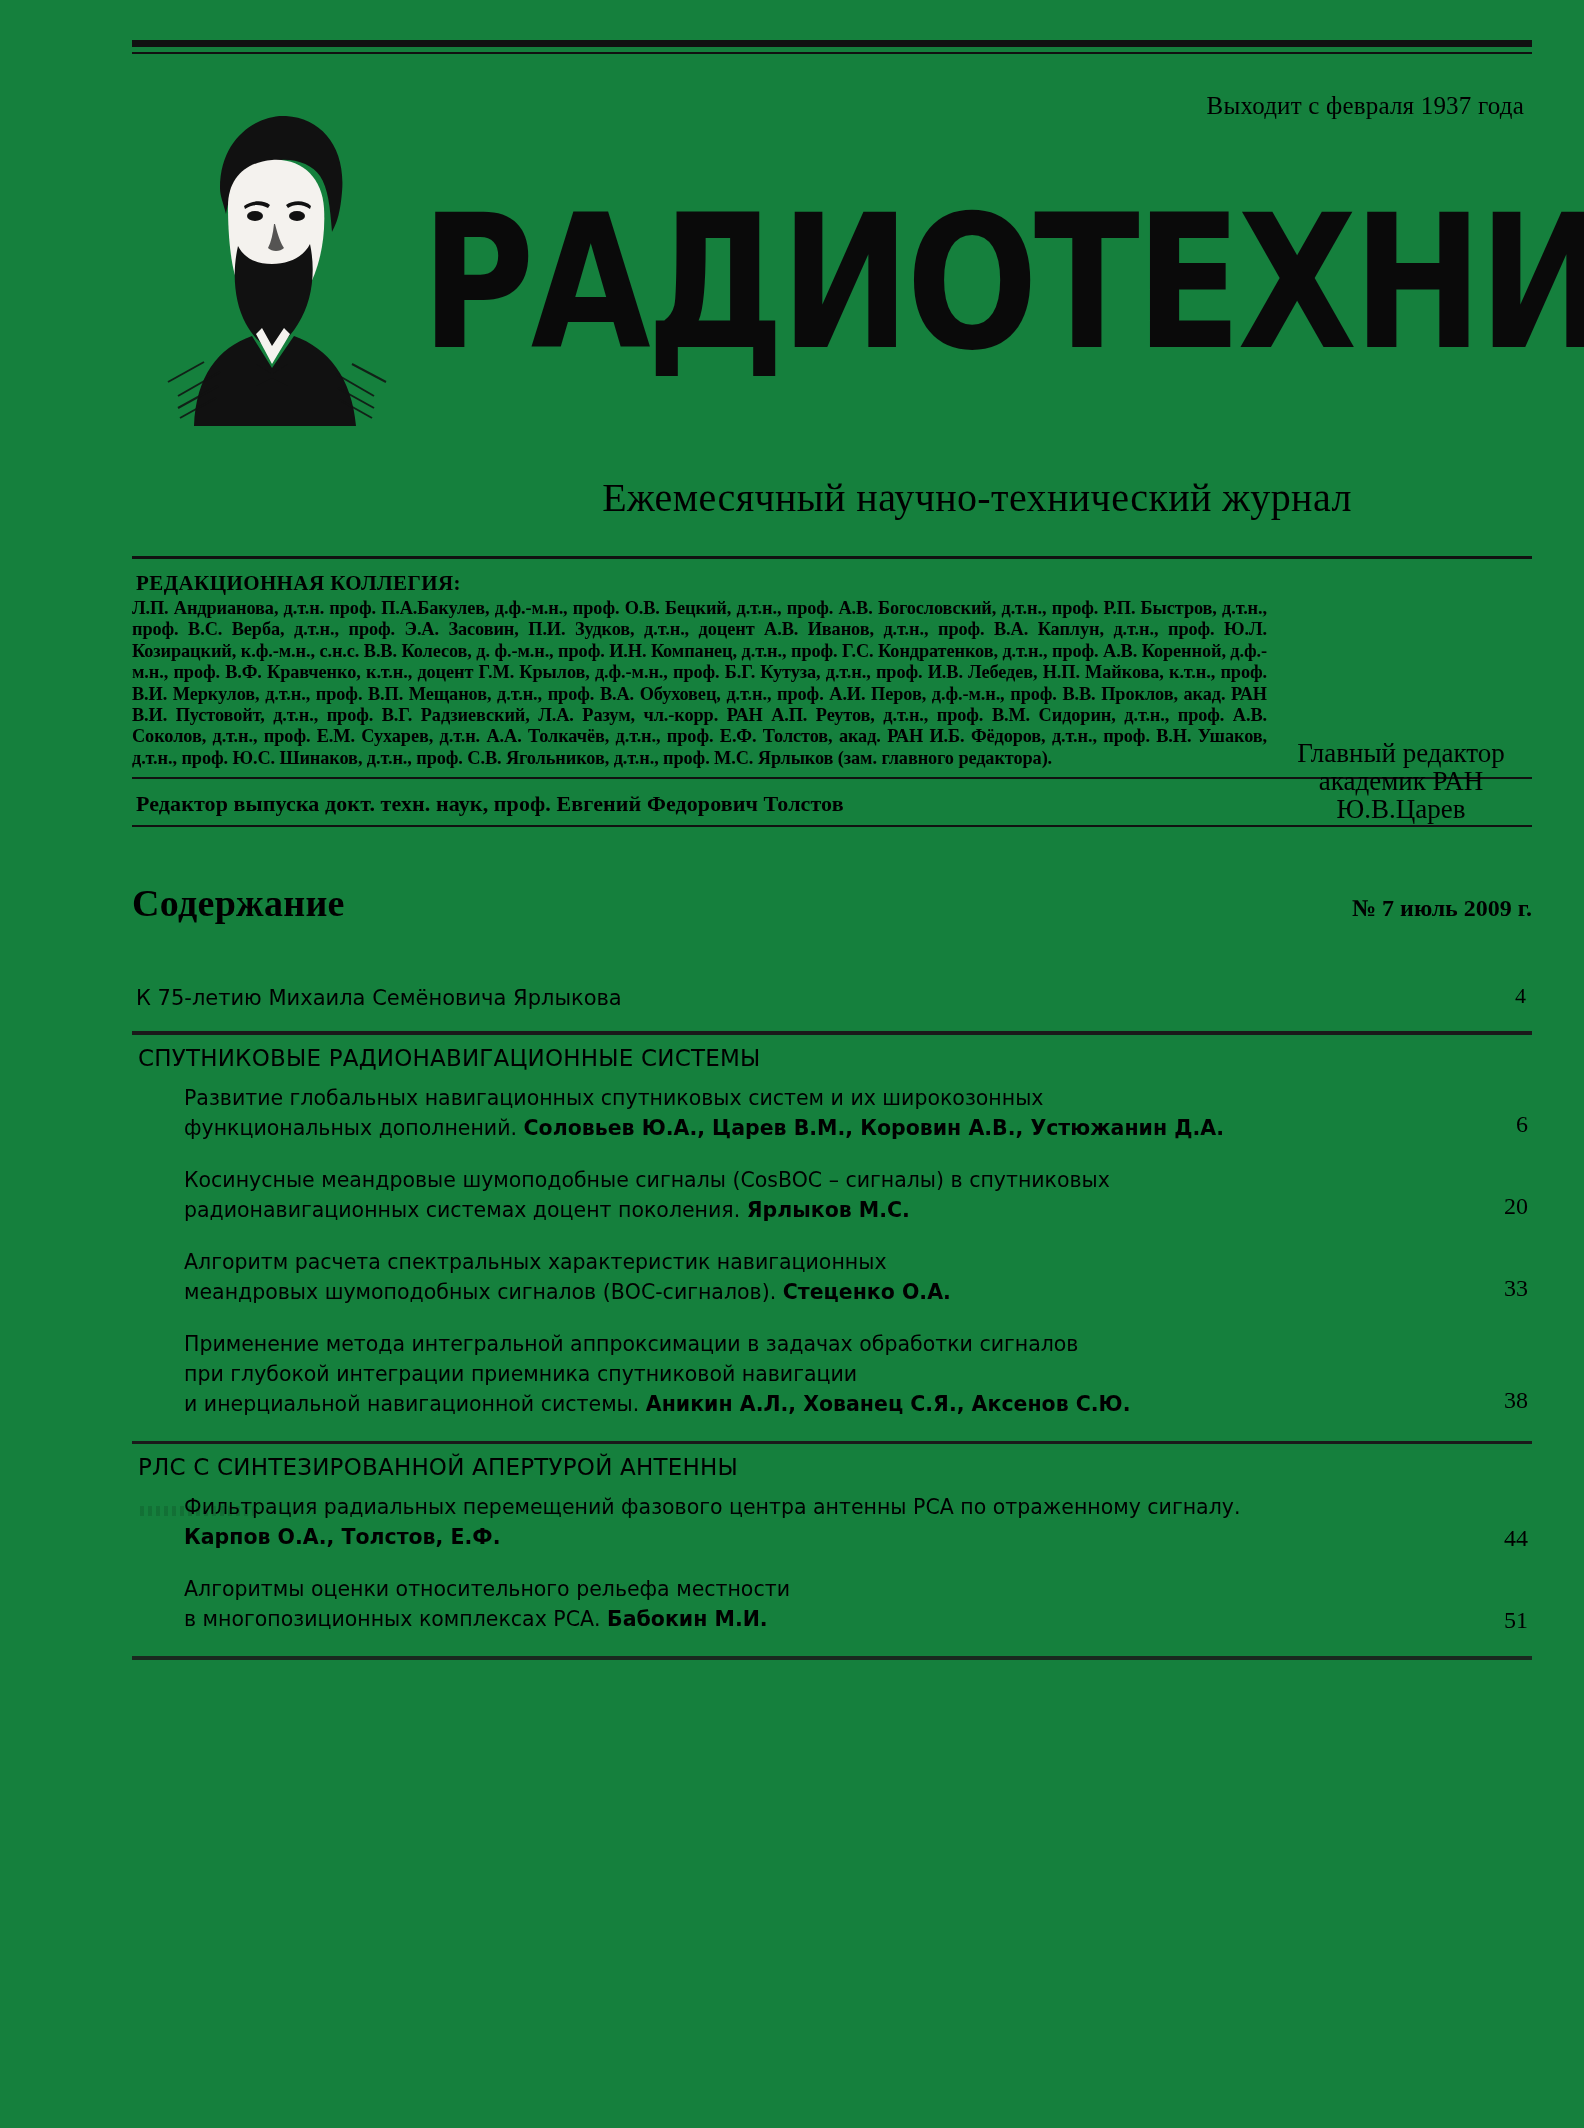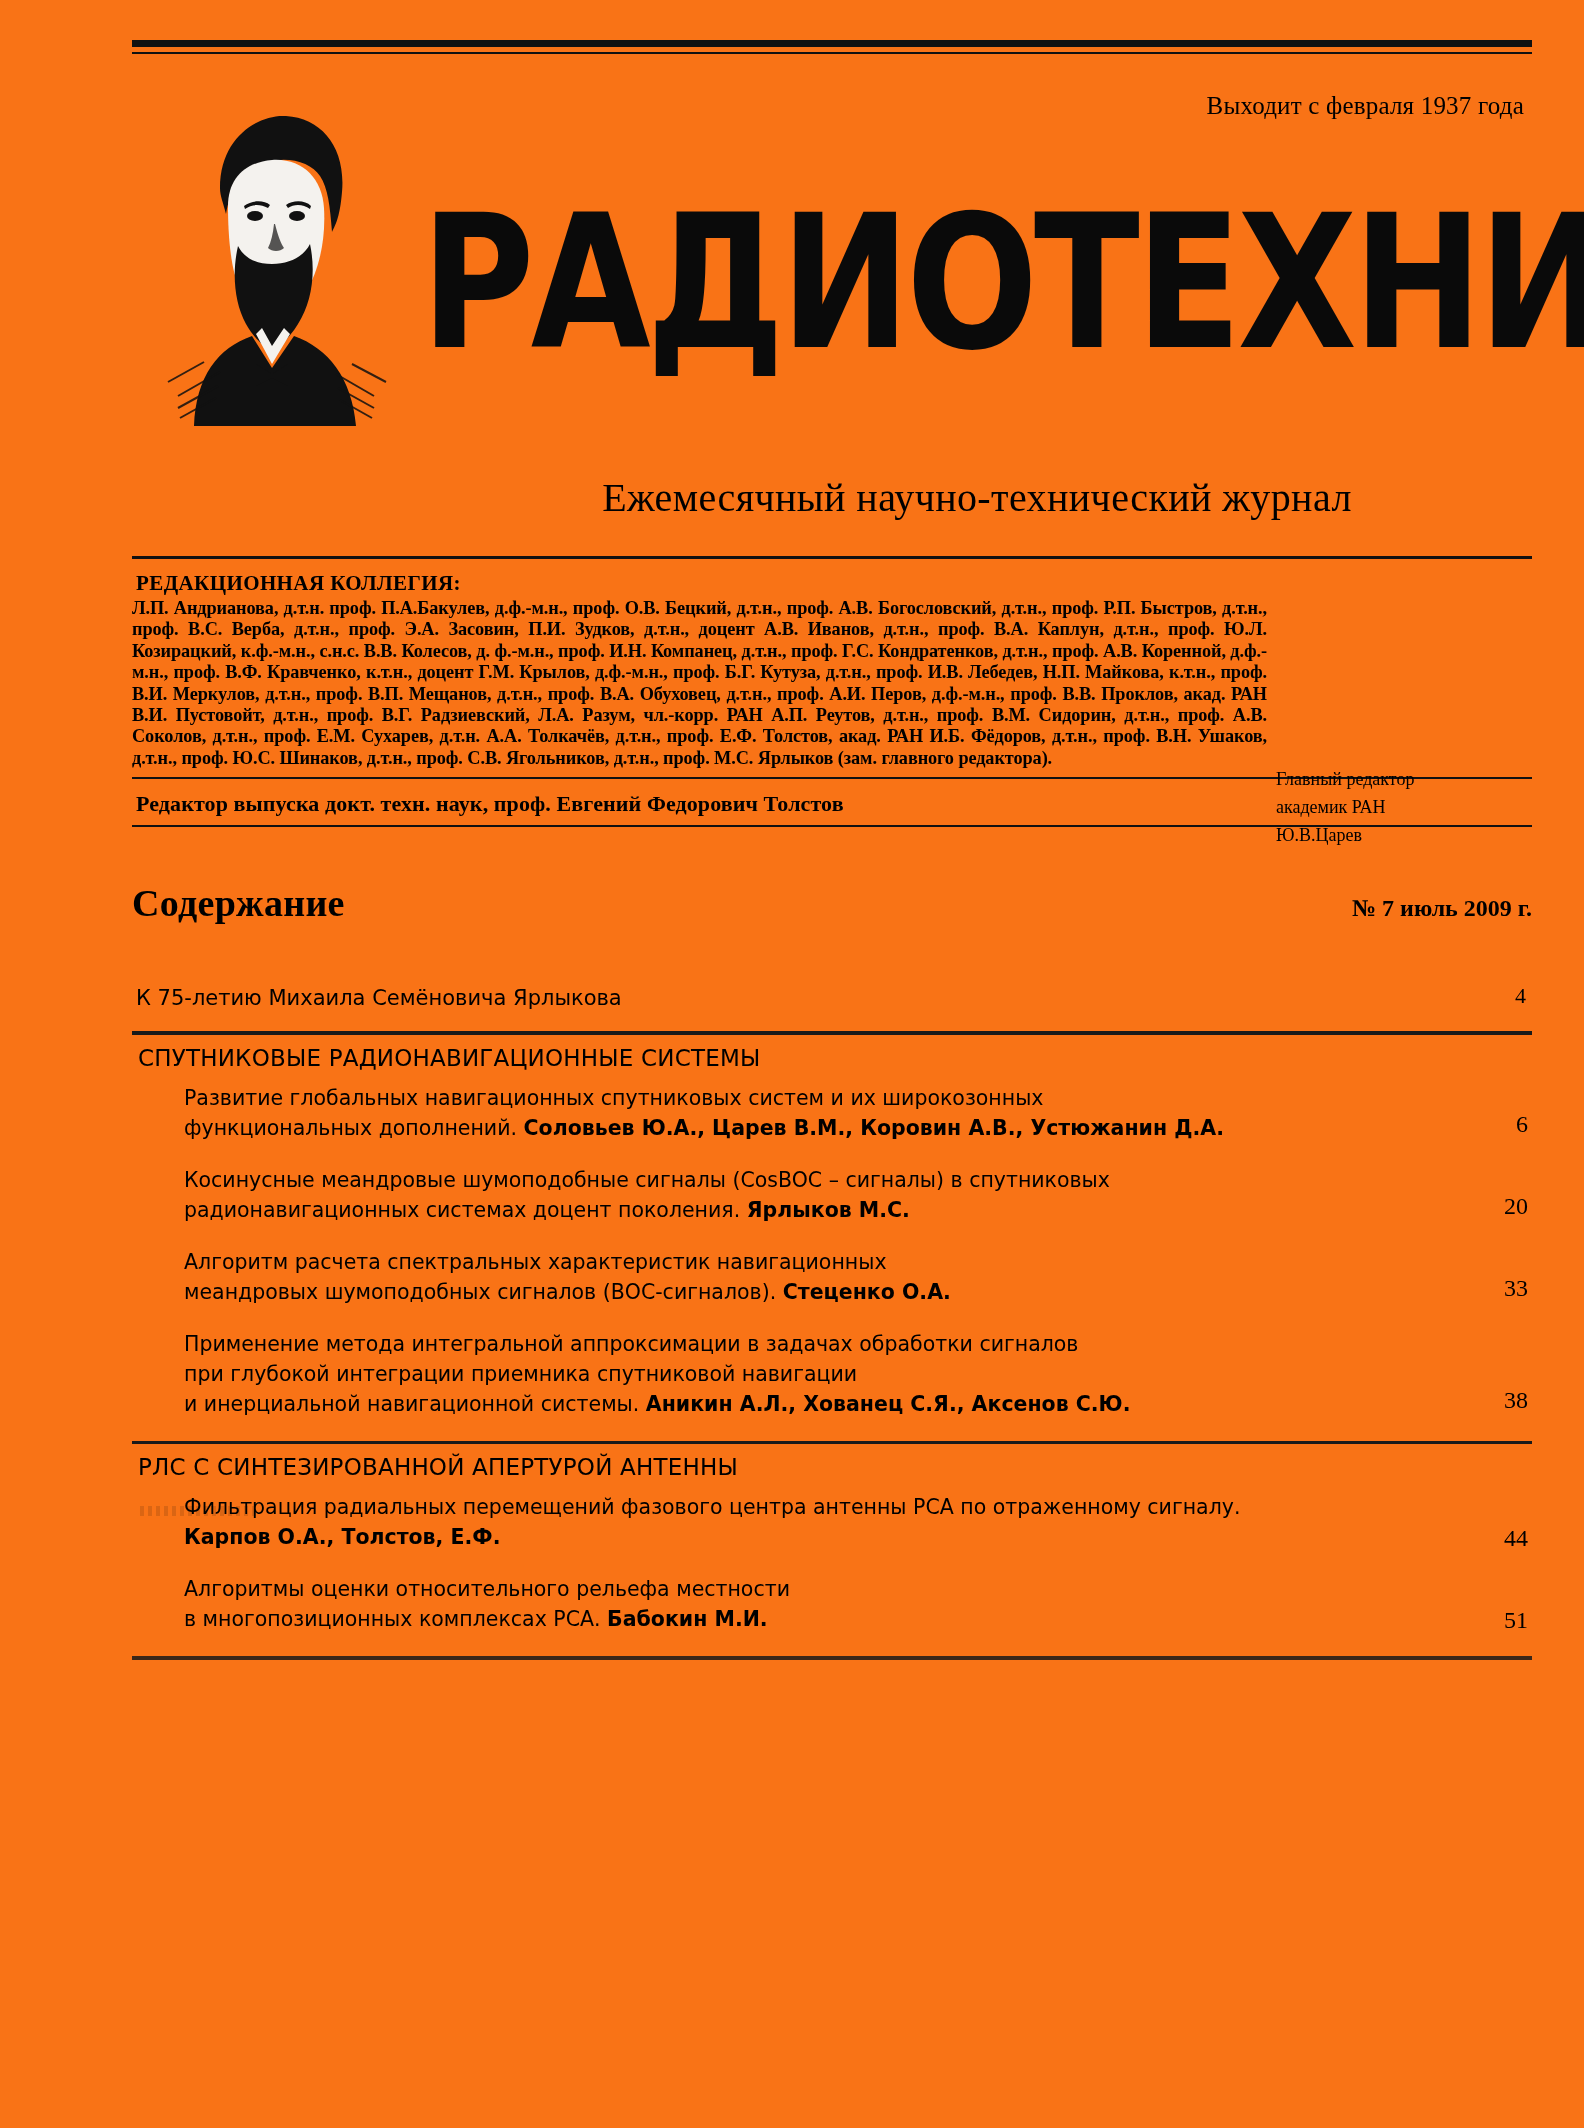--- a/index.html
+++ b/index.html
@@ -12,21 +12,21 @@
     height: 2128px;
     font-family: "Liberation Serif", serif;
     color: #000;
     position: relative;
     overflow: hidden;
   }
   .page {
     position: relative;
     width: 1584px;
     height: 2128px;
-    background: #f97316;
+    background: #15803d;
   }
   .inner {
     position: absolute;
     left: 132px;
     top: 40px;
     width: 1400px;
   }
 
   
   .rule-thick {
@@ -112,24 +112,24 @@
     font-size: 18.3px;
     line-height: 21.4px;
     text-align: justify;
     font-weight: bold;
     letter-spacing: -0.1px;
     hyphens: manual;
   }
   .chief {
     position: absolute;
     right: 6px;
-    top: 206px;
+    top: 180px;
     width: 250px;
-    text-align: left;
-    font-size: 18px;
+    text-align: center;
+    font-size: 27px;
     line-height: 28px;
   }
 
   .issue-editor {
     margin-top: 12px;
     font-size: 22px;
     font-weight: bold;
     letter-spacing: 0.1px;
     margin-left: 4px;
   }

